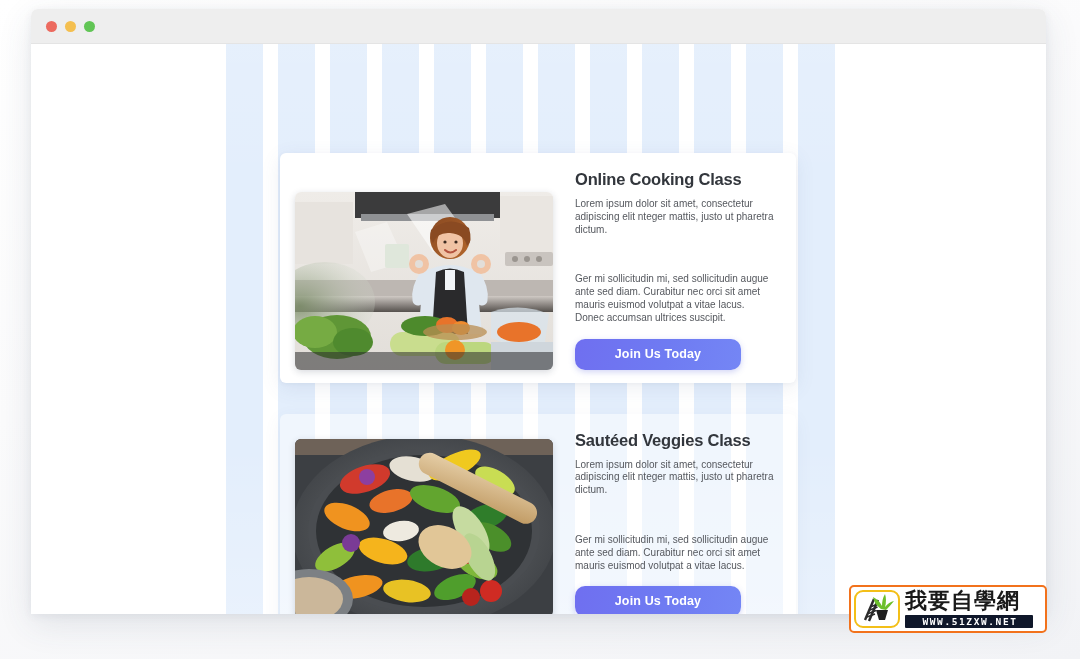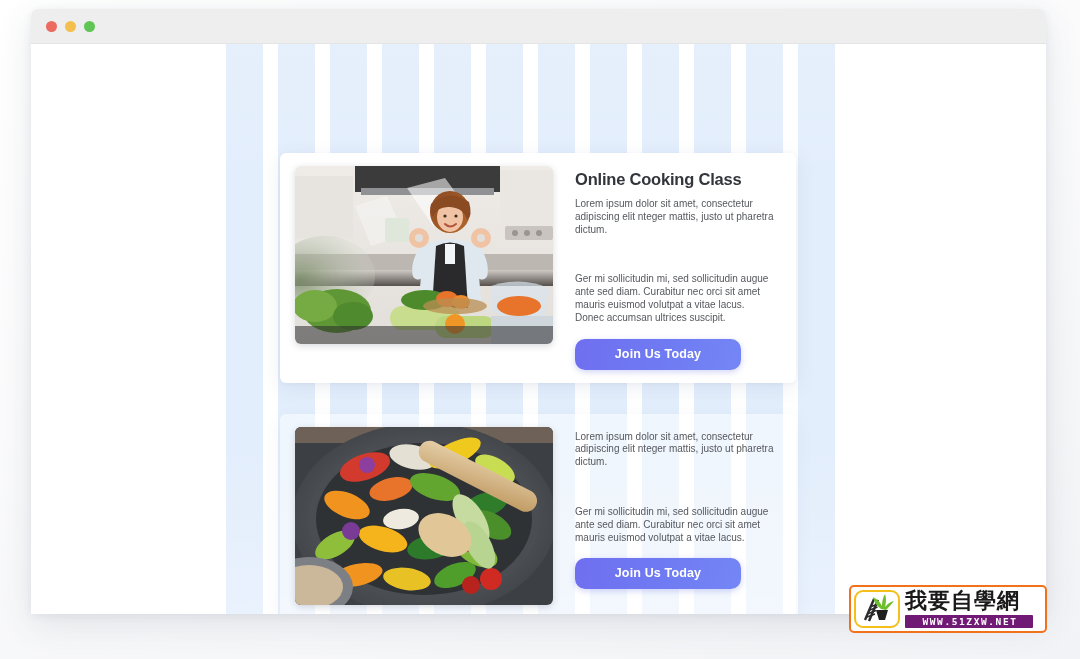--- a/index.html
+++ b/index.html
@@ -101,21 +101,21 @@
     flex-direction: column;
     gap: 31px;
   }
 
   .card {
     position: relative;
     display: flex;
     gap: 22px;
     border-radius: 6px;
     padding: 13px 20px 13px 15px;
-    align-items: flex-start;
+    align-items: flex-end;
   }
 
   .card-1 {
     background: #ffffff;
     box-shadow: 0 5px 20px rgba(80, 100, 140, 0.10),
                 0 1px 4px rgba(80, 100, 140, 0.06);
   }
 
   .card-2 {
     background: rgba(255, 255, 255, 0.46);
@@ -214,21 +214,21 @@
     font-size: 22px;
     font-weight: bold;
     color: #1a1a1a;
     letter-spacing: 1px;
     line-height: 1;
     white-space: nowrap;
   }
 
   .wm-url {
     margin-top: 3px;
-    background: #701a75;
+    background: #0f172a;
     color: #ffffff;
     font-family: "DejaVu Sans Mono", monospace;
     font-size: 9.5px;
     font-weight: bold;
     letter-spacing: 1.6px;
     text-align: center;
     padding: 1px 0 1px 2px;
     border-radius: 1px;
   }
 </style>
@@ -379,20 +379,21 @@
 
               <rect x="130" y="10" width="130" height="22" rx="11" fill="url(#spoon)" transform="rotate(27 130 10)"></rect>
               <ellipse cx="150" cy="108" rx="28" ry="20" fill="#e1c697" transform="rotate(27 150 108)"></ellipse>
 
               <ellipse cx="14" cy="160" rx="44" ry="30" fill="#7c8084"></ellipse>
               <ellipse cx="14" cy="160" rx="34" ry="22" fill="#cbb79a"></ellipse>
             </svg>
           </div>
 
           <div class="card-body">
+            <div class="card-title">Sautéed Veggies Class</div>
             <p class="card-para">Lorem ipsum dolor sit amet, consectetur adipiscing elit nteger mattis, justo ut pharetra dictum.</p>
             <p class="card-para">Ger mi sollicitudin mi, sed sollicitudin augue ante sed diam. Curabitur nec orci sit amet mauris euismod volutpat a vitae lacus.</p>
             <button class="cta-button">Join Us Today</button>
           </div>
         </div>
 
       </div>
     </div>
   </div>
 

